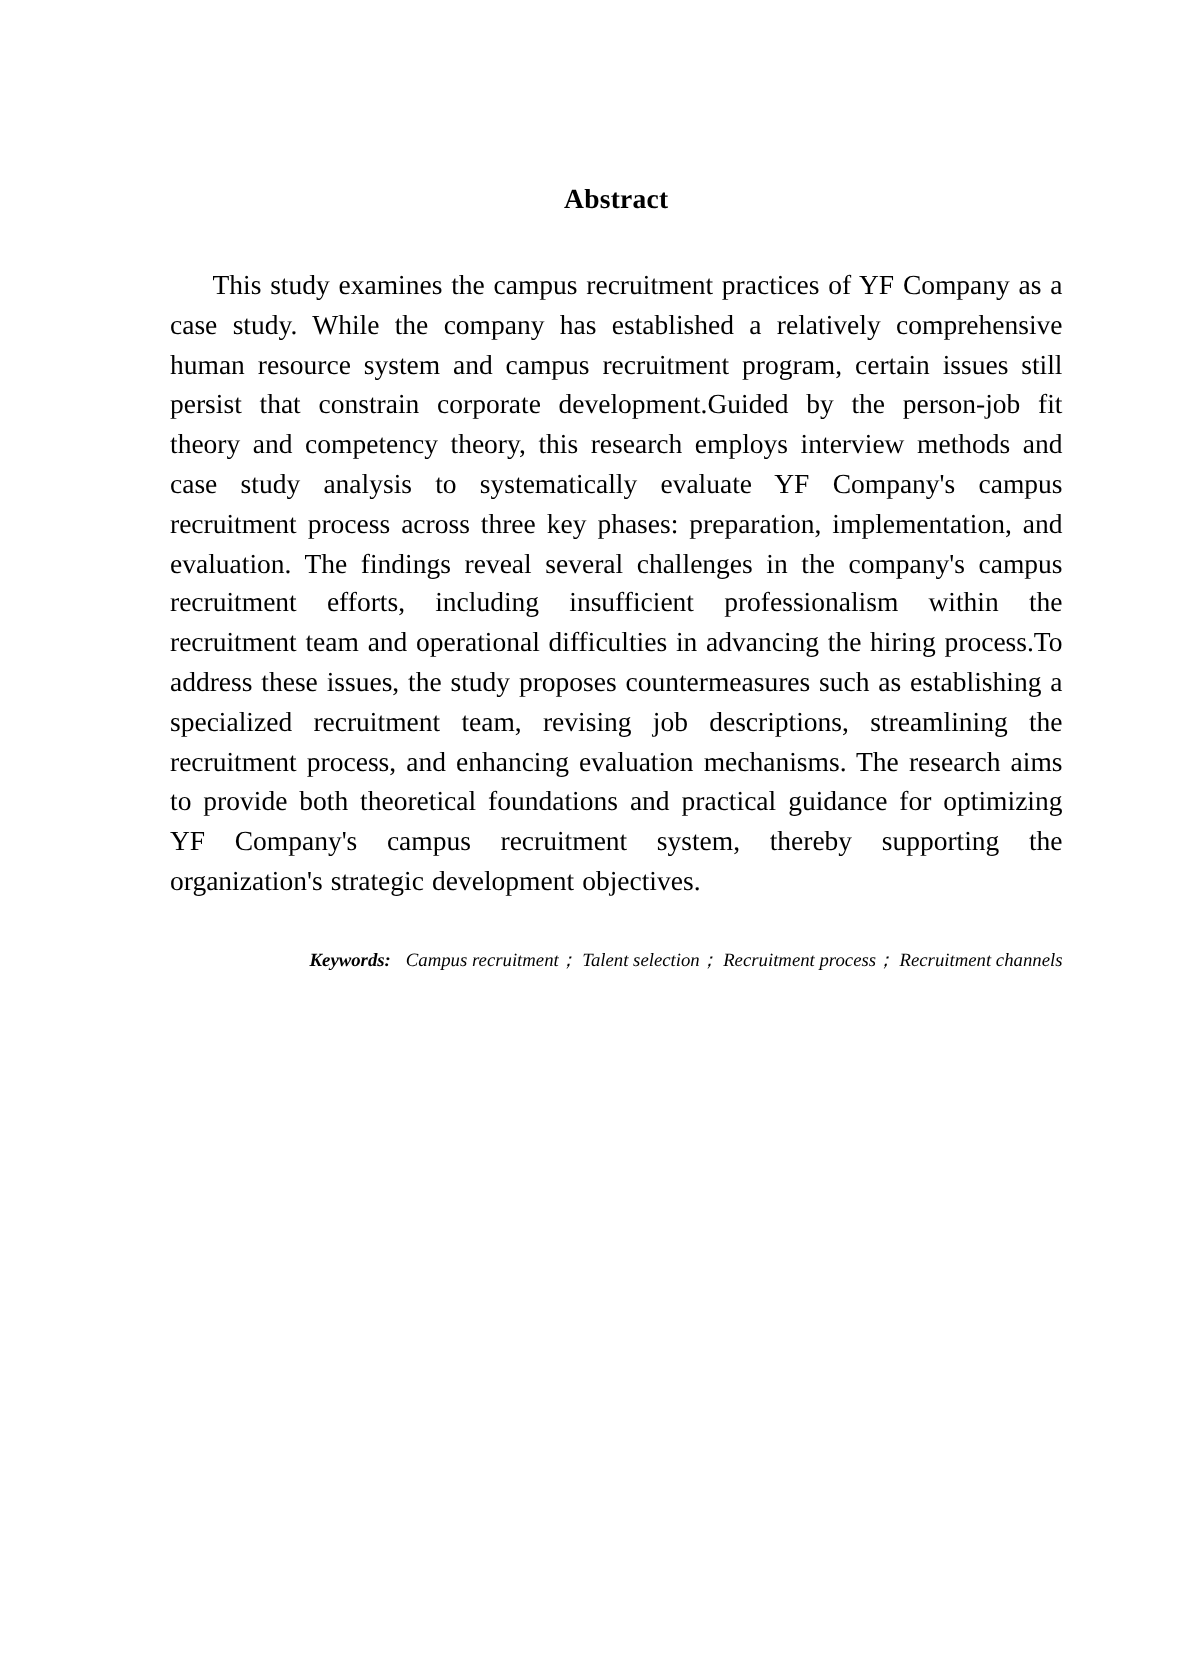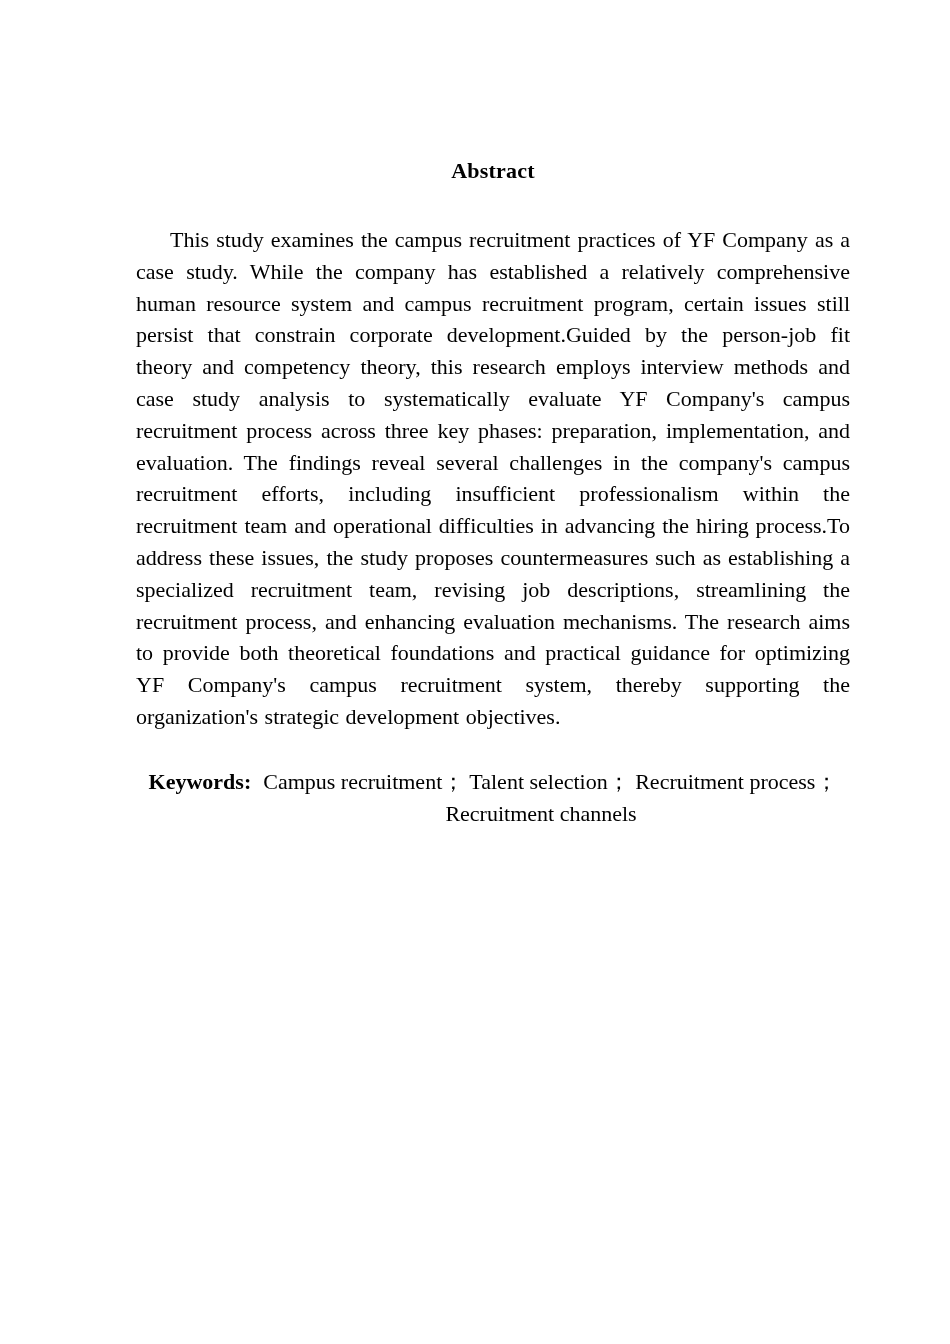--- a/index.html
+++ b/index.html
@@ -4,21 +4,21 @@
 <style>
   html, body {
     margin: 0;
     padding: 0;
     background: #ffffff;
   }
   .page {
     position: relative;
     width: 950px;
     height: 1090px;
-    margin: 12px auto;
+    margin: 0 auto;
     background: #ffffff;
     font-family: "Liberation Serif", "DejaVu Serif", serif;
     color: #000000;
     box-sizing: border-box;
     padding: 146px 100px 0 136px;
     overflow: hidden;
   }
   .title {
     font-size: 22px;
     font-weight: bold;
@@ -29,26 +29,27 @@
   .body-paragraph {
     font-size: 22px;
     line-height: 31.8px;
     text-align: justify;
     text-justify: inter-word;
     text-indent: 34px;
     margin: 0;
     word-spacing: 1px;
   }
   .keywords {
-    font-size: 22px;
+    font-size: 15px;
     line-height: 31.8px;
     margin: 33px 0 0 0;
     padding-left: 96px;
     text-indent: -96px;
-    text-align: center;
+    text-align: right;
+    font-style: italic;
   }
   .kw-label {
     font-weight: bold;
   }
   .kw-text {
     margin-left: 12px;
   }
 </style>
 </head>
 <body>

